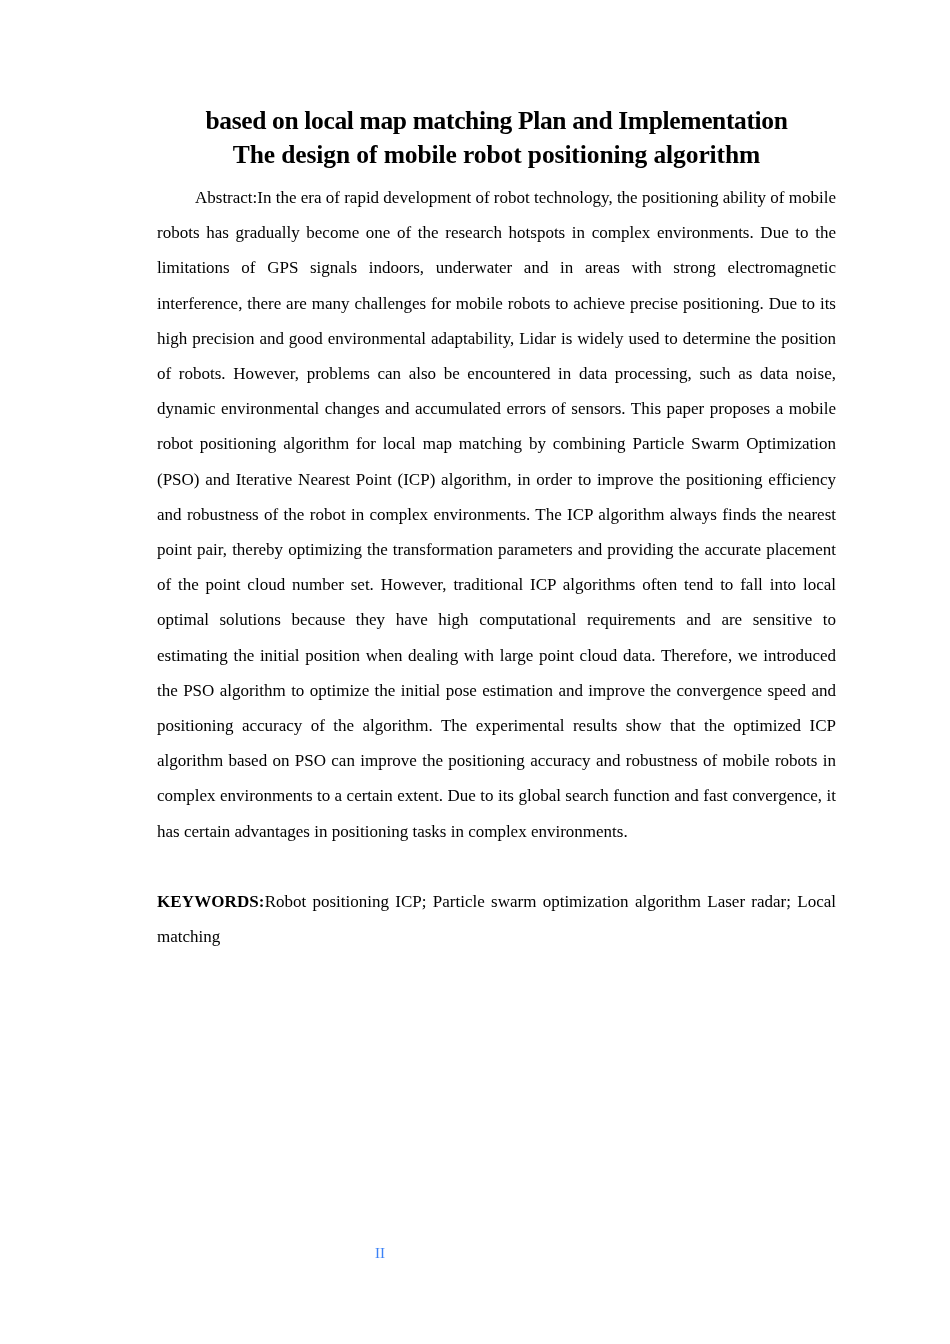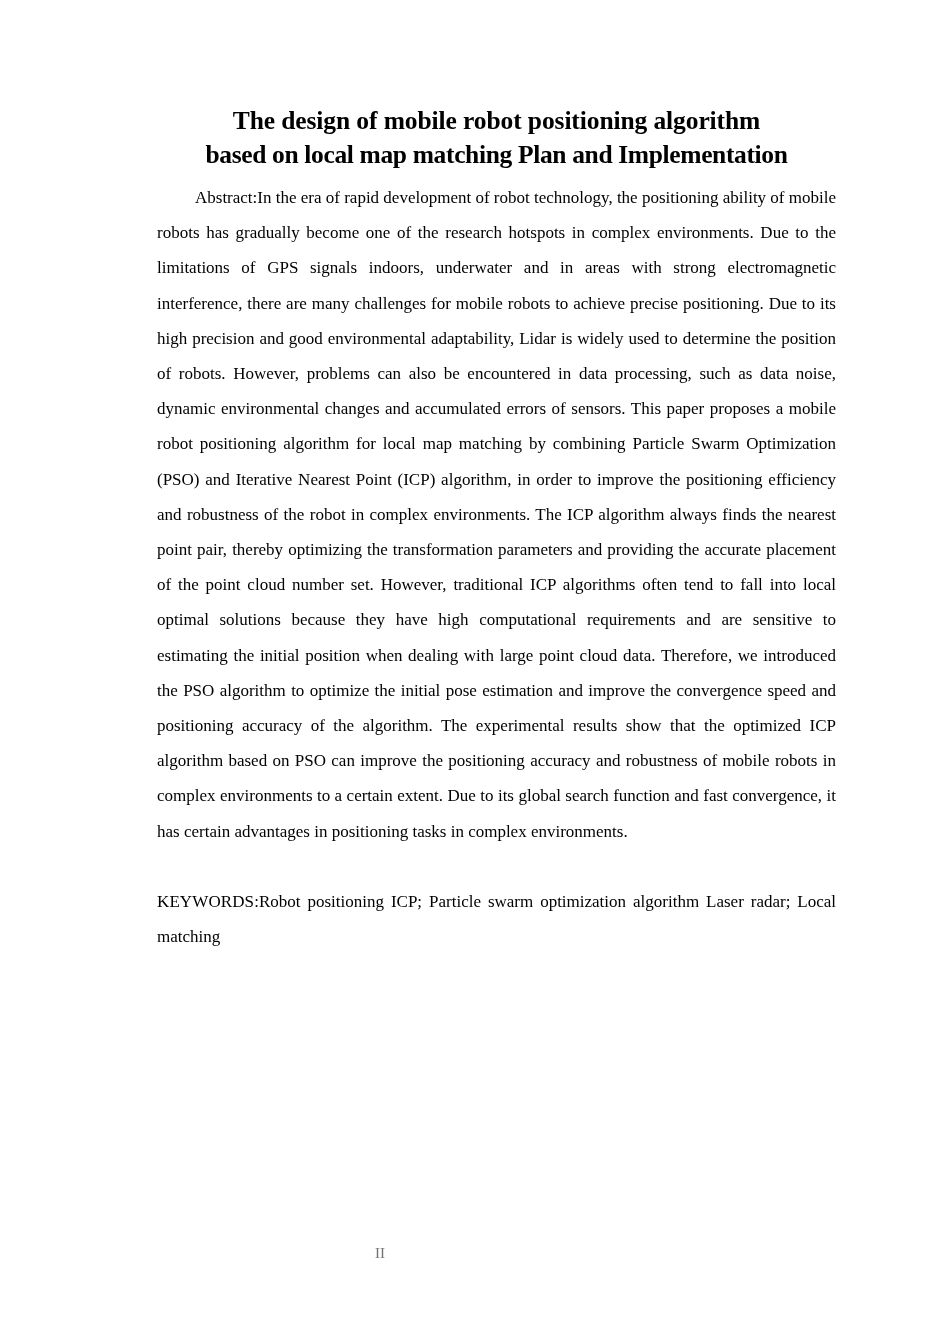--- a/index.html
+++ b/index.html
@@ -72,48 +72,48 @@
     font-size: 17px;
     line-height: 35.2px;
     text-align: justify;
     text-justify: inter-word;
     margin: 0;
     text-indent: 0;
     hyphens: none;
   }
 
   .keywords-para .lead-label {
-    font-weight: normal;
+    font-weight: bold;
     letter-spacing: 0.1px;
   }
 
   
   .page-number {
     position: absolute;
     left: 0;
     right: 0;
     top: 1243px;
     text-align: center;
     font-size: 15px;
     line-height: 20px;
     
     padding-right: 190px;
-    color: #737373;
+    color: #3b82f6;
   }
 </style>
 </head>
 <body>
 
 <div class="page">
 
   <div class="content">
 
     <h1 class="doc-title">
+      <span class="title-line title-line-2">based on local map matching Plan and Implementation</span>
       <span class="title-line title-line-1">The design of mobile robot positioning algorithm</span>
-      <span class="title-line title-line-2">based on local map matching Plan and Implementation</span>
     </h1>
 
     <p class="abstract-para"><span class="lead-label">Abstract:</span><span>In the era of rapid development of robot technology, the positioning ability of mobile robots has gradually become one of the research hotspots in complex environments. Due to the limitations of GPS signals indoors, underwater and in areas with strong electromagnetic interference, there are many challenges for mobile robots to achieve precise positioning. Due to its high precision and good environmental adaptability, Lidar is widely used to determine the position of robots. However, problems can also be encountered in data processing, such as data noise, dynamic environmental changes and accumulated errors of sensors. This paper proposes a mobile robot positioning algorithm for local map matching by combining Particle Swarm Optimization (PSO) and Iterative Nearest Point (ICP) algorithm, in order to improve the positioning efficiency and robustness of the robot in complex environments. The ICP algorithm always finds the nearest point pair, thereby optimizing the transformation parameters and providing the accurate placement of the point cloud number set. However, traditional ICP algorithms often tend to fall into local optimal solutions because they have high computational requirements and are sensitive to estimating the initial position when dealing with large point cloud data. Therefore, we introduced the PSO algorithm to optimize the initial pose estimation and improve the convergence speed and positioning accuracy of the algorithm. The experimental results show that the optimized ICP algorithm based on PSO can improve the positioning accuracy and robustness of mobile robots in complex environments to a certain extent. Due to its global search function and fast convergence, it has certain advantages in positioning tasks in complex environments.</span></p>
 
     <div class="spacer-line"></div>
 
     <p class="keywords-para"><span class="lead-label">KEYWORDS:</span><span>Robot positioning ICP; Particle swarm optimization algorithm Laser radar; Local matching</span></p>
 
   </div>
 

